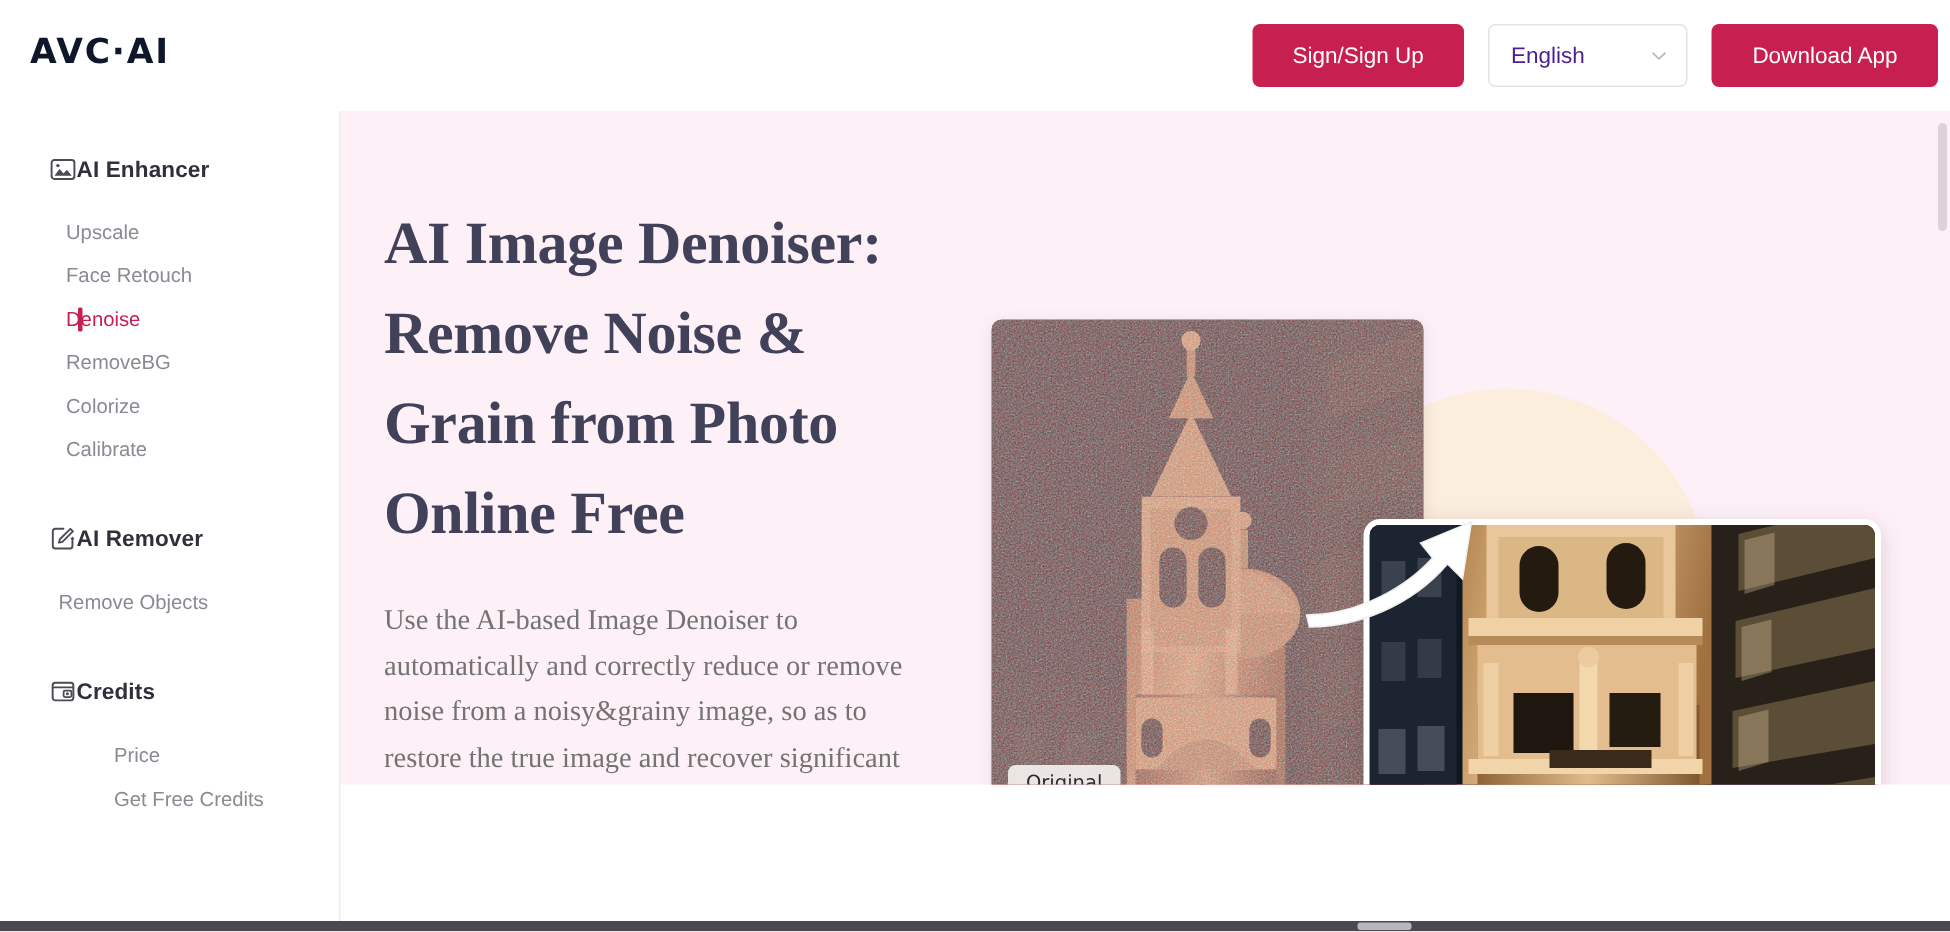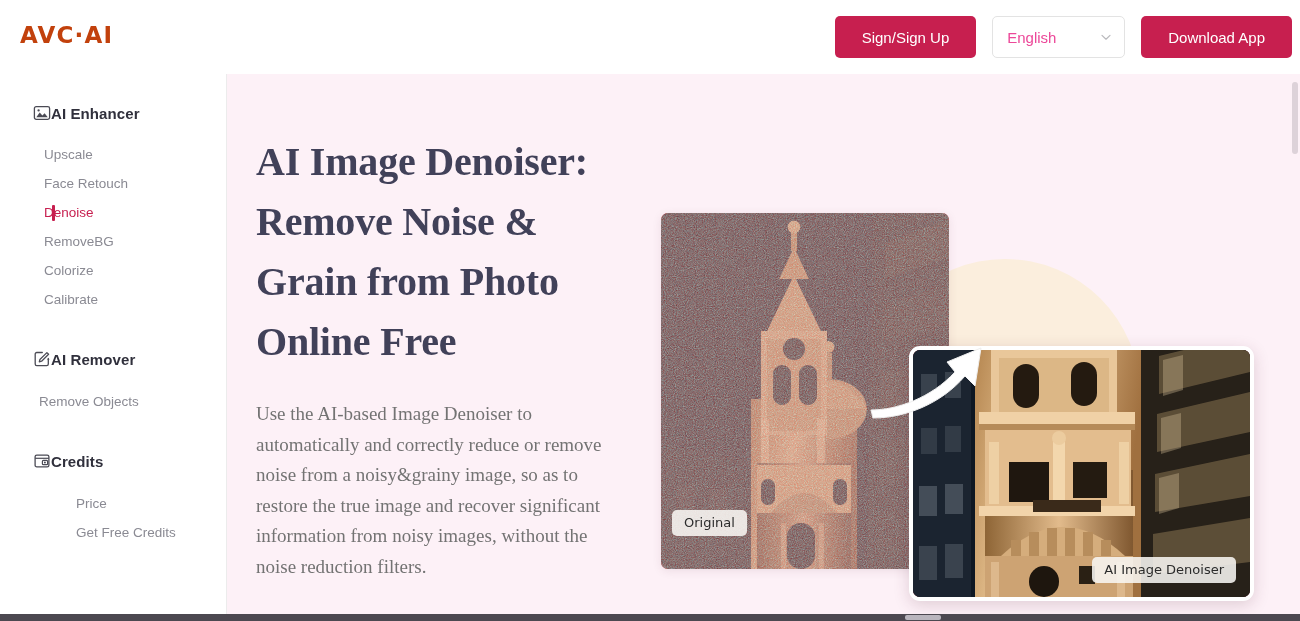--- a/index.html
+++ b/index.html
@@ -32,21 +32,21 @@
     z-index: 20;
   }
 
   .logo {
     position: absolute;
     left: 20px;
     top: 24px;
     font-size: 23px;
     font-weight: bold;
     letter-spacing: 1.2px;
-    color: #c2410c;
+    color: #0f172a;
     font-family: "DejaVu Sans", sans-serif;
     line-height: 1;
     user-select: none;
   }
 
   .header-actions {
     position: absolute;
     right: 8px;
     top: 16px;
     display: flex;
@@ -77,21 +77,21 @@
     border-radius: 5px;
     height: 42px;
     width: 133px;
     display: flex;
     align-items: center;
     padding: 0 14px;
     cursor: pointer;
   }
   .lang-select .lang-label {
     font-size: 15px;
-    color: #ec4899;
+    color: #4c1d95;
   }
   .chevron {
     position: absolute;
     right: 14px;
     top: 50%;
     margin-top: -3px;
     width: 9px;
     height: 6px;
   }
   .chevron svg { display: block; }
@@ -154,21 +154,21 @@
     background: #c71f4f;
     border-radius: 1px;
   }
 
   
   .main {
     position: absolute;
     top: 74px;
     left: 227px;
     width: 1073px;
-    height: 547px;
+    height: 449px;
     background: #fdf1f7;
     overflow: hidden;
     text-decoration: underline;
   }
 
   .blob {
     position: absolute;
     width: 270px;
     height: 270px;
     border-radius: 50%;

